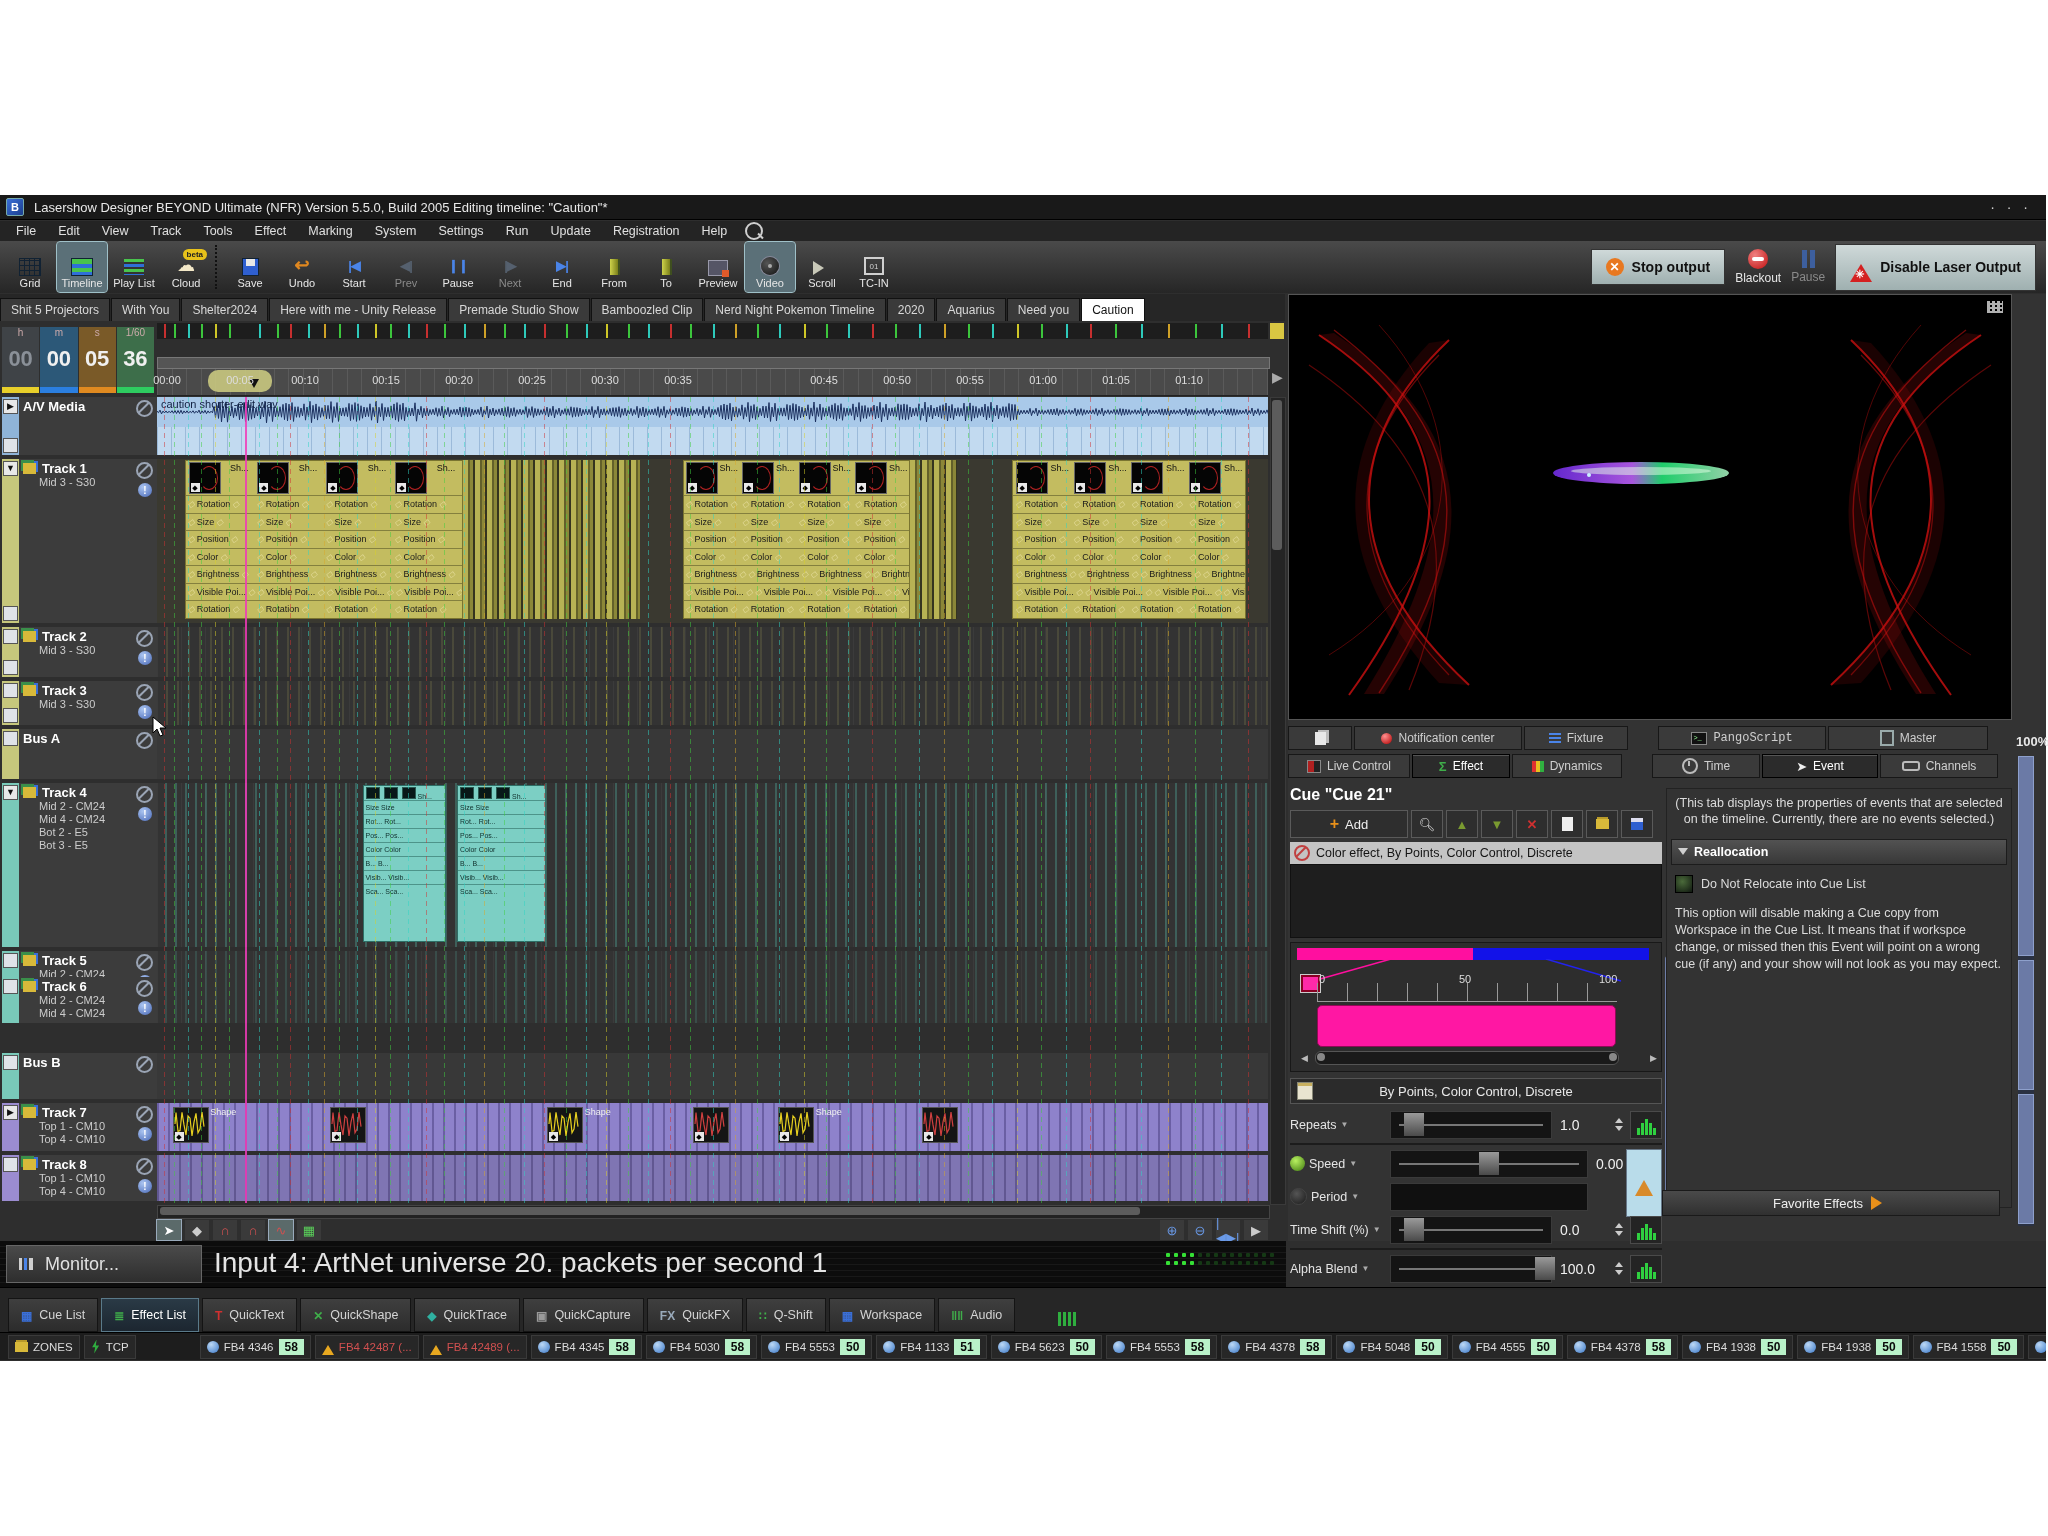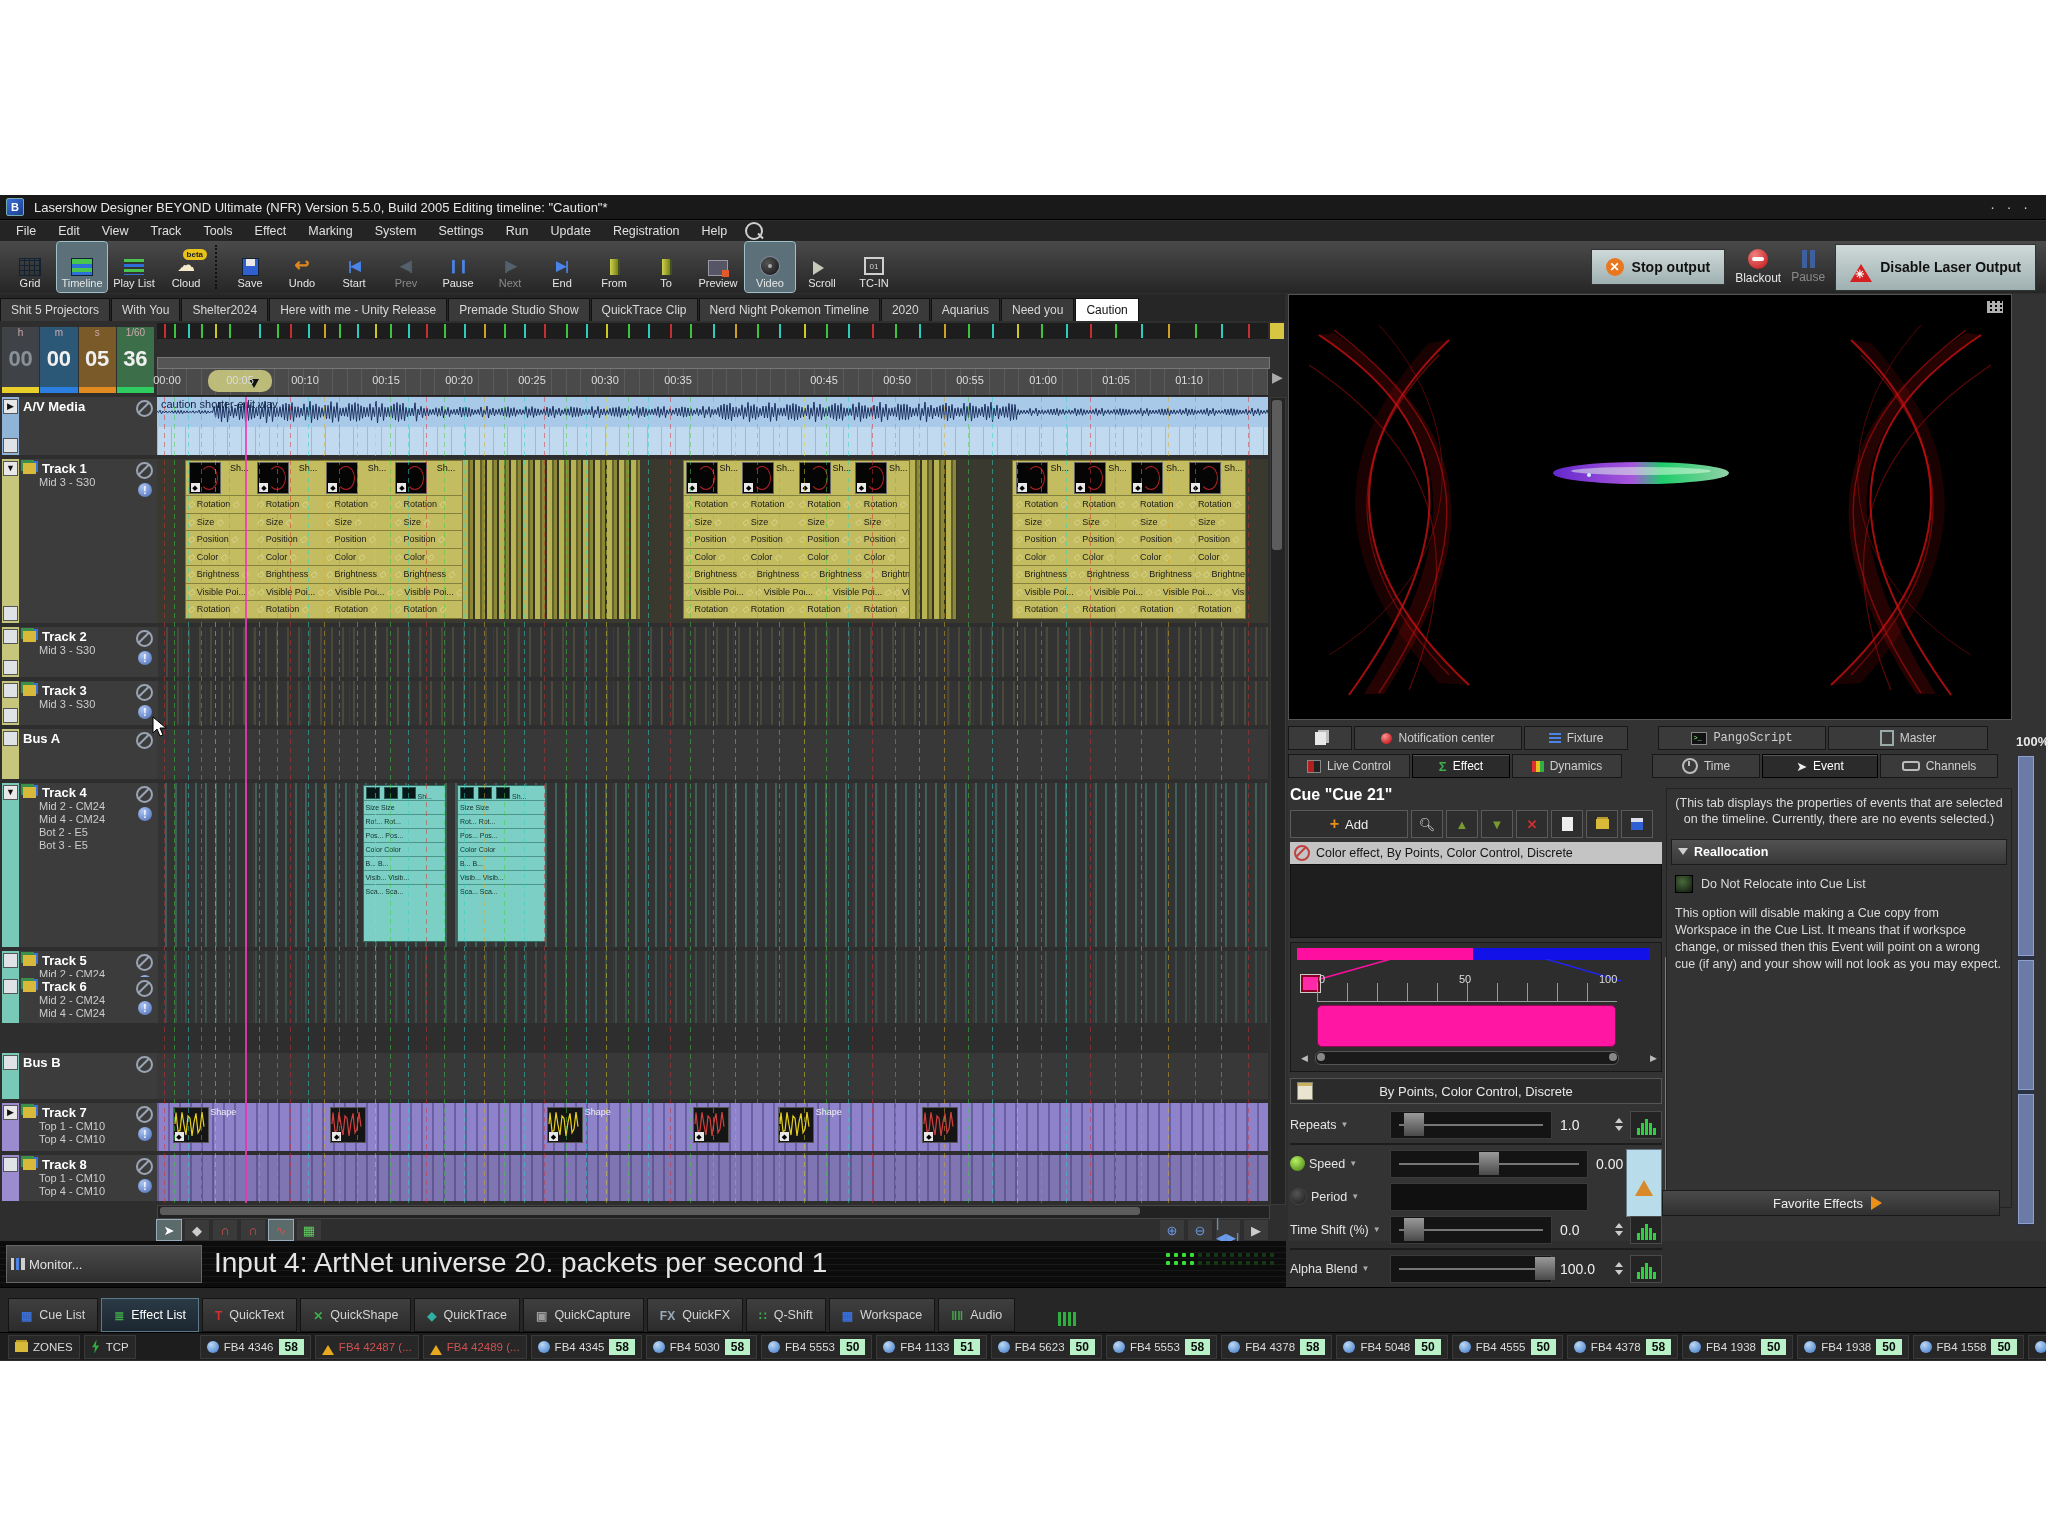--- a/index.html
+++ b/index.html
@@ -232,21 +232,21 @@
   .prop-para{line-height:17px;margin-bottom:14px;}
   .panel-vscroll{position:absolute;left:728px;top:440px;width:22px;height:500px;}
   .pv-pct{color:#e8e8e8;font-size:13px;font-weight:bold;}
   .pv-groove{position:absolute;left:2px;top:22px;width:16px;height:470px;background:#2a3142;}
   .pv-thumb{position:absolute;left:0;width:16px;background:#6b7aa6;border:1px solid #8ea0cc;box-sizing:border-box;}
 
   
   .monitor{position:absolute;left:0;top:1046px;width:1286px;height:46px;background:#0c0c0c;
            background-image:repeating-linear-gradient(180deg,transparent 0 5px,rgba(255,255,255,.05) 5px 6px);}
   .mon-btn{position:absolute;left:6px;top:4px;width:196px;height:38px;background:linear-gradient(180deg,#4a4a4a,#2e2e2e);
-           border:1px solid #666;display:flex;align-items:center;gap:4px;padding-left:4px;box-sizing:border-box;color:#e0e0e0;font-size:13px;}
+           border:1px solid #666;display:flex;align-items:center;gap:12px;padding-left:12px;box-sizing:border-box;color:#e0e0e0;font-size:18px;}
   .mon-bars{width:14px;height:12px;background:linear-gradient(90deg,#cfcfcf 0 3px,transparent 3px 5px,#4a84e8 5px 8px,transparent 8px 10px,#cfcfcf 10px 13px);}
   .mon-text{position:absolute;left:214px;top:6px;font-size:28px;color:#e4e4e4;}
   .mon-meter{position:absolute;right:10px;top:12px;display:grid;grid-template-columns:repeat(14,6px);grid-auto-rows:6px;gap:2px;}
   .mdot{width:4px;height:4px;border-radius:1px;background:#153815;}
   .mdot.on{background:#35e035;}
   .edge-bars{position:absolute;left:0;top:1046px;width:5px;height:112px;background:repeating-linear-gradient(180deg,#2fae3f 0 10px,#0a0a0a 10px 16px);}
   .btabs{position:absolute;left:0;top:1092px;width:2046px;height:45px;background:#262626;border-top:1px solid #000;display:flex;align-items:flex-end;padding-left:8px;box-sizing:border-box;}
   .btab{height:32px;background:linear-gradient(180deg,#3f3f3f,#2c2c2c);border:1px solid #141414;color:#d4d4d4;font-size:12.5px;
         display:flex;align-items:center;gap:7px;padding:0 12px;margin-right:3px;white-space:nowrap;}
   .btab.active{background:linear-gradient(180deg,#2a3a46,#1c2630);color:#fff;border-color:#5a7a8a;}
@@ -384,21 +384,21 @@
           </div>
         </div>
       </div>
 
   <div class="doctabs" id="doctabs">
         <div class="doctab">Shit 5 Projectors</div>
         <div class="doctab">With You</div>
         <div class="doctab">Shelter2024</div>
         <div class="doctab">Here with me - Unity Release</div>
         <div class="doctab">Premade Studio Show</div>
-        <div class="doctab">QuickTrace Clip</div>
+        <div class="doctab">Bamboozled Clip</div>
         <div class="doctab">Nerd Night Pokemon Timeline</div>
         <div class="doctab">2020</div>
         <div class="doctab">Aquarius</div>
         <div class="doctab">Need you</div>
         <div class="doctab active">Caution</div>
       </div>
 
   <div class="timeline">
     <div class="markerstrip" id="markerstrip">
           <div class="mtick" style="left: 0.6%; background: rgb(208, 48, 48);"></div>

